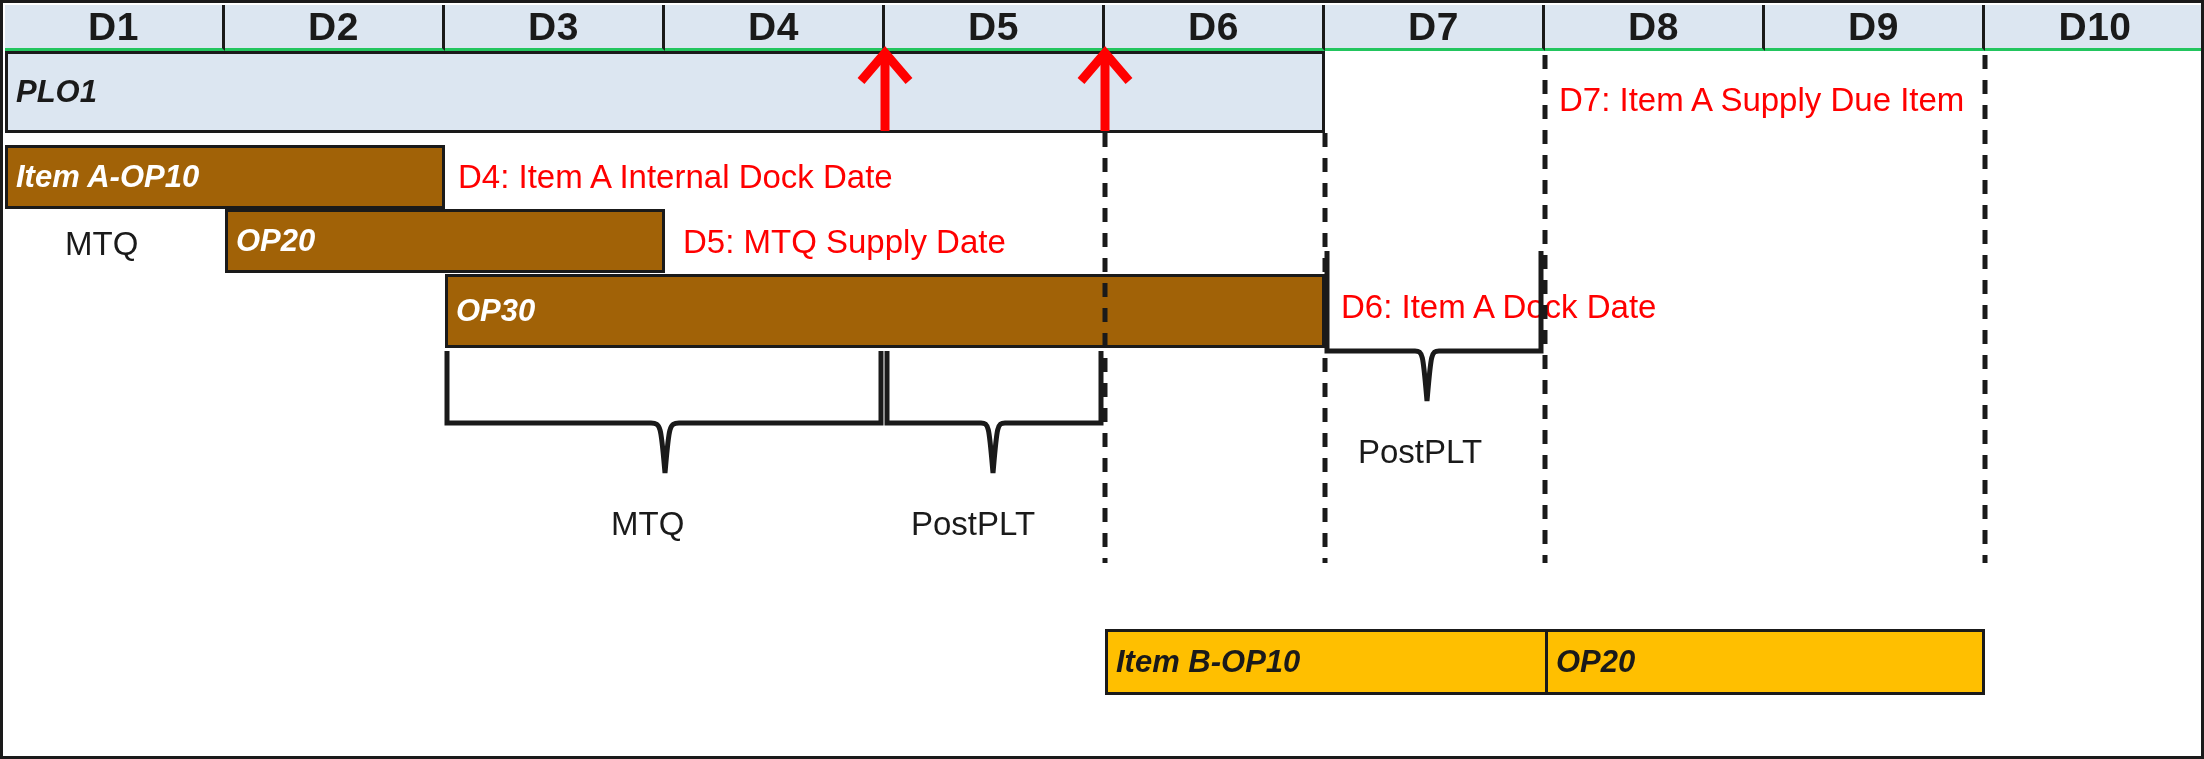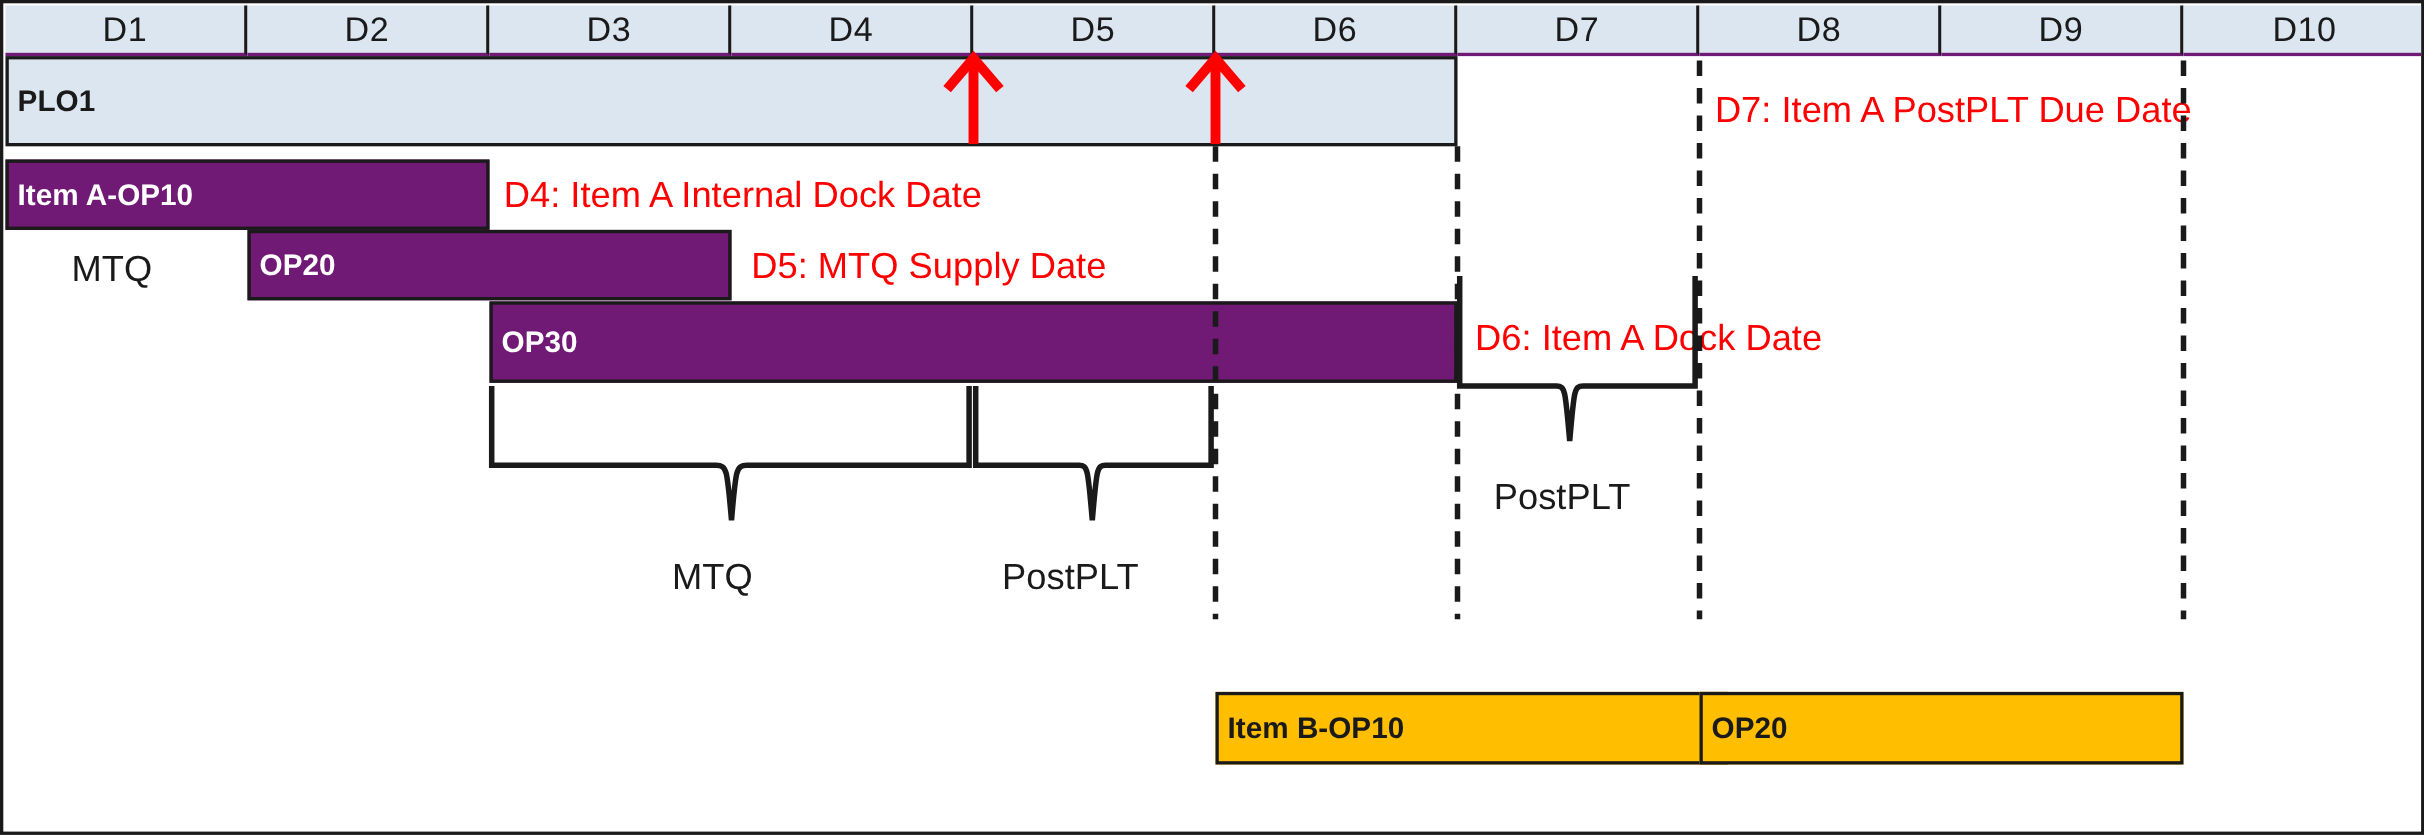--- a/index.html
+++ b/index.html
@@ -3,31 +3,31 @@
 <meta charset="utf-8">
 <style>
   html,body{margin:0;padding:0;background:#ffffff;}
   body{font-family:"Liberation Sans",sans-serif;}
   #stage{position:relative;width:2204px;height:759px;overflow:hidden;background:#fff;
          border:3px solid #1a1a1a;box-sizing:border-box;}
 
   
   .hdr-row{position:absolute;left:2px;top:2px;height:46px;width:2200px;display:flex;}
   .hdr-cell{flex:0 0 220px;height:46px;background:#dce6f1;border-right:3px solid #1a1a1a;
-            border-bottom:3px solid #701a75;box-sizing:border-box;
+            border-bottom:3px solid #22c55e;box-sizing:border-box;
             display:flex;align-items:center;justify-content:center;
-            font-size:31px;font-weight:normal;color:#1a1a1a;letter-spacing:0.5px;}
+            font-size:39px;font-weight:bold;color:#1a1a1a;letter-spacing:0.5px;}
   .hdr-cell:last-child{border-right:none;}
 
   
   .bar{position:absolute;box-sizing:border-box;display:flex;align-items:center;
        border:3px solid #1a1a1a;}
-  .bar .lbl{font-size:27px;font-weight:bold;padding-left:8px;white-space:nowrap;}
+  .bar .lbl{font-size:31px;font-weight:bold;padding-left:8px;white-space:nowrap;font-style:italic;}
   .plo{background:#dce6f1;color:#1a1a1a;}
-  .green{background:#701a75;color:#ffffff;}
+  .green{background:#a16207;color:#ffffff;}
   .orange{background:#ffbf00;color:#1a1a1a;}
 
   
   .ann{position:absolute;color:#ff0000;font-size:33px;white-space:nowrap;
        font-family:"Liberation Sans",sans-serif;}
   .brace-lbl{position:absolute;color:#1a1a1a;font-size:33px;white-space:nowrap;}
   .mtq-lbl{position:absolute;color:#1a1a1a;font-size:33px;white-space:nowrap;}
 
   
   #overlay{position:absolute;left:0;top:0;width:2204px;height:759px;pointer-events:none;}
@@ -93,21 +93,21 @@
     <span class="lbl">Item B-OP10</span>
   </div>
 
   <div class="bar orange" style="left:1542px;top:626px;width:440px;height:66px;">
     <span class="lbl">OP20</span>
   </div>
 
   <div class="ann" style="left:455px;top:155px;">D4: Item A Internal Dock Date</div>
   <div class="ann" style="left:680px;top:220px;">D5: MTQ Supply Date</div>
   <div class="ann" style="left:1338px;top:285px;text-align:right;">D6: Item A Dock Date</div>
-  <div class="ann" style="left:1556px;top:78px;">D7: Item A PostPLT Due Date</div>
+  <div class="ann" style="left:1556px;top:78px;">D7: Item A Supply Due Item</div>
 
   <div class="brace-lbl" style="left:608px;top:502px;">MTQ</div>
   <div class="brace-lbl" style="left:908px;top:502px;">PostPLT</div>
   <div class="brace-lbl" style="left:1355px;top:430px;">PostPLT</div>
 
   <svg id="overlay" viewBox="0 0 2204 759">
 
     <g stroke="#ff0000" stroke-width="9" fill="none" stroke-linecap="butt">
       <line x1="882" y1="128" x2="882" y2="50"></line>
       <polyline points="858,78 882,50 906,78"></polyline>

